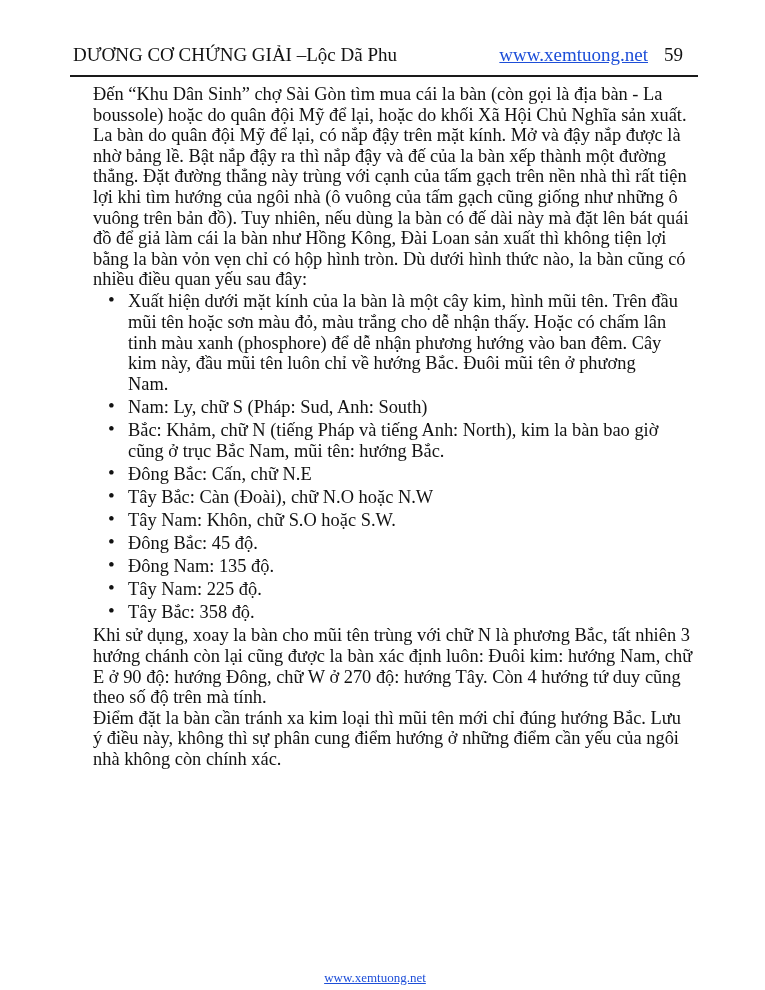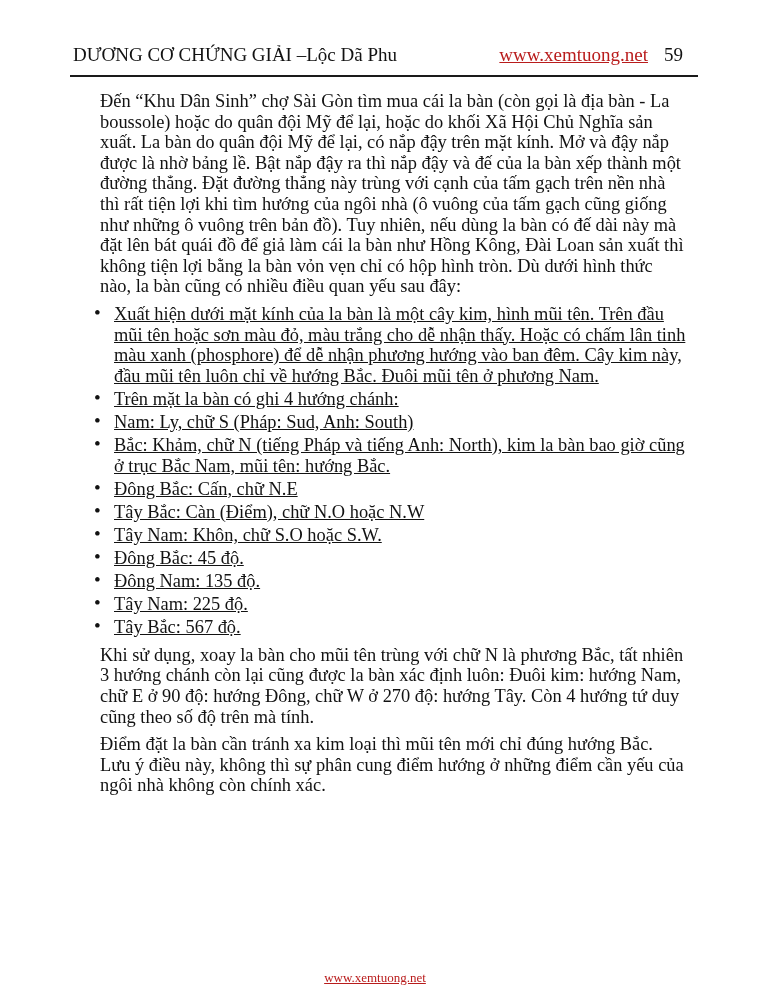--- a/index.html
+++ b/index.html
@@ -19,21 +19,21 @@
     left: 73px;
     right: 53px;
     display: flex;
     justify-content: space-between;
     align-items: baseline;
     font-size: 19px;
     white-space: nowrap;
   }
   .header-right { display: flex; align-items: baseline; gap: 16px; padding-right: 14px; }
   .doc-link {
-    color: #b91c1c;
+    color: #1d4ed8;
     text-decoration: underline;
     cursor: pointer;
     text-align: center;
   }
   .divider {
     position: absolute;
     top: 75px;
     left: 70px;
     right: 52px;
     border: 0;
@@ -42,26 +42,25 @@
   }
   .body-text {
     position: absolute;
     top: 84px;
     left: 93px;
     width: 600px;
     font-size: 18.4px;
     line-height: 20.6px;
     text-align: left;
   }
-  .body-text p { margin: 7px; }
+  .body-text p { margin: 0; }
   ul.bullets {
     list-style: none;
-    margin: 1px 0;
+    margin: 1px 14px;
     padding: 0;
-    text-decoration: underline;
   }
   ul.bullets li {
     position: relative;
     padding-left: 21px;
     margin: 1.5px 0 2.5px 0;
   }
   ul.bullets li::before {
     content: "\2022";
     position: absolute;
     left: 1px;
@@ -91,34 +90,33 @@
   </div>
 
   <hr class="divider">
 
   <div class="body-text">
 
     <p>Đến “Khu Dân Sinh” chợ Sài Gòn tìm mua cái la bàn (còn gọi là địa bàn - La boussole) hoặc do quân đội Mỹ để lại, hoặc do khối Xã Hội Chủ Nghĩa sản xuất. La bàn do quân đội Mỹ để lại, có nắp đậy trên mặt kính. Mở và đậy nắp được là nhờ bảng lề. Bật nắp đậy ra thì nắp đậy và đế của la bàn xếp thành một đường thẳng. Đặt đường thẳng này trùng với cạnh của tấm gạch trên nền nhà thì rất tiện lợi khi tìm hướng của ngôi nhà (ô vuông của tấm gạch cũng giống như những ô vuông trên bản đồ). Tuy nhiên, nếu dùng la bàn có đế dài này mà đặt lên bát quái đồ để giả làm cái la bàn như Hồng Kông, Đài Loan sản xuất thì không tiện lợi bằng la bàn vỏn vẹn chỉ có hộp hình tròn. Dù dưới hình thức nào, la bàn cũng có nhiều điều quan yếu sau đây:</p>
 
     <ul class="bullets">
       <li>Xuất hiện dưới mặt kính của la bàn là một cây kim, hình mũi tên. Trên đầu mũi tên hoặc sơn màu đỏ, màu trắng cho dễ nhận thấy. Hoặc có chấm lân tinh màu xanh (phosphore) để dễ nhận phương hướng vào ban đêm. Cây kim này, đầu mũi tên luôn chỉ về hướng Bắc. Đuôi mũi tên ở phương Nam.</li>
-      <li>Trên mặt la bàn có ghi 4 hướng chánh:</li>
       <li>Nam: Ly, chữ S (Pháp: Sud, Anh: South)</li>
       <li>Bắc: Khảm, chữ N (tiếng Pháp và tiếng Anh: North), kim la bàn bao giờ cũng ở trục Bắc Nam, mũi tên: hướng Bắc.</li>
       <li>Đông Bắc: Cấn, chữ N.E</li>
-      <li>Tây Bắc: Càn (Điểm), chữ N.O hoặc N.W</li>
+      <li>Tây Bắc: Càn (Đoài), chữ N.O hoặc N.W</li>
       <li>Tây Nam: Khôn, chữ S.O hoặc S.W.</li>
     </ul>
 
 
     <ul class="bullets">
       <li>Đông Bắc: 45 độ.</li>
       <li>Đông Nam: 135 độ.</li>
       <li>Tây Nam: 225 độ.</li>
-      <li>Tây Bắc: 567 độ.</li>
+      <li>Tây Bắc: 358 độ.</li>
     </ul>
 
     <p>Khi sử dụng, xoay la bàn cho mũi tên trùng với chữ N là phương Bắc, tất nhiên 3 hướng chánh còn lại cũng được la bàn xác định luôn: Đuôi kim: hướng Nam, chữ E ở 90 độ: hướng Đông, chữ W ở 270 độ: hướng Tây. Còn 4 hướng tứ duy cũng theo số độ trên mà tính.</p>
     <p>Điểm đặt la bàn cần tránh xa kim loại thì mũi tên mới chỉ đúng hướng Bắc. Lưu ý điều này, không thì sự phân cung điểm hướng ở những điểm cần yếu của ngôi nhà không còn chính xác.</p>
 
   </div>
 
   <div class="footer">
     <a class="doc-link">www.xemtuong.net</a>
   </div>

